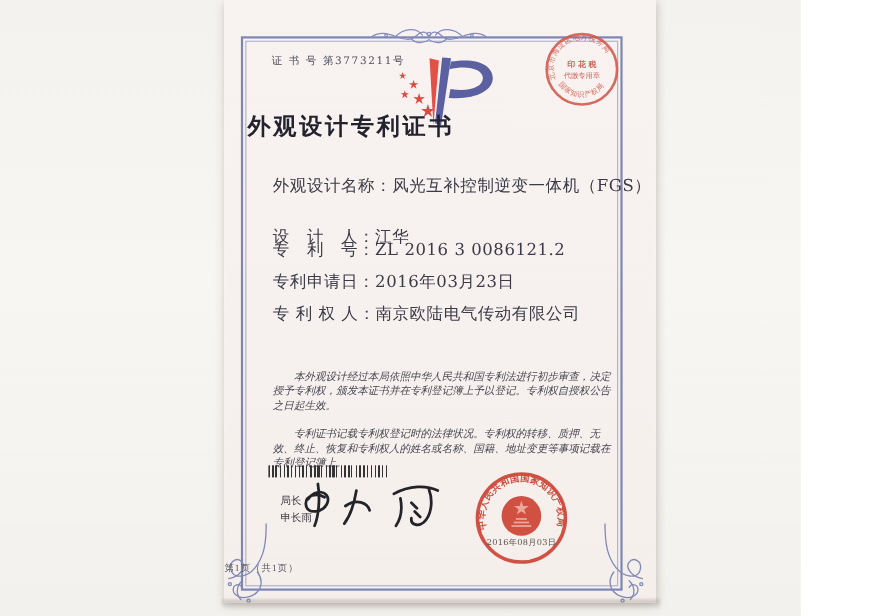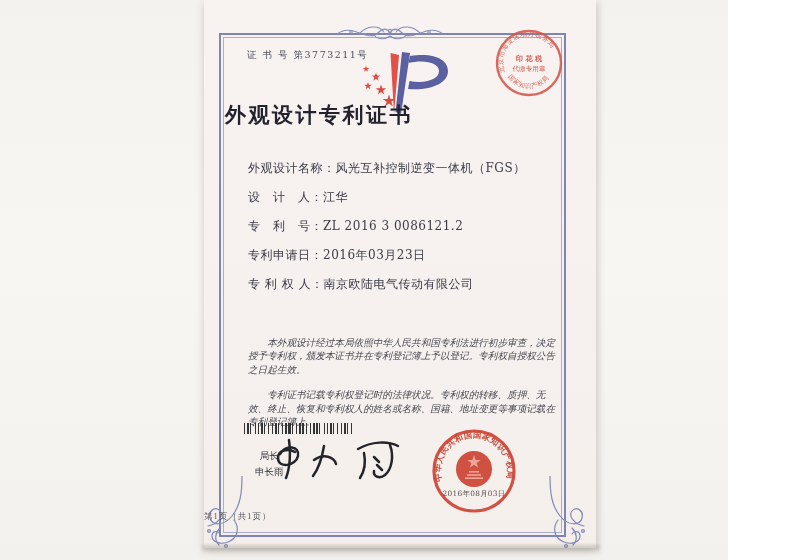--- a/index.html
+++ b/index.html
@@ -29,37 +29,37 @@
   .ornament{position:absolute;}
   .cert-no{
     position:absolute;left:43px;top:49px;font-size:9.5px;letter-spacing:1.5px;color:#4c4c58;
   }
   .logo{position:absolute;left:151px;top:52px;width:100px;height:66px;}
   .title{
     position:absolute;left:21px;top:101px;width:300px;text-align:left;
     font-size:21px;font-weight:bold;letter-spacing:2.5px;color:#23232e;
   }
   .field{
-    position:absolute;left:44px;font-size:12px;color:#3b3b47;letter-spacing:.5px;white-space:nowrap;
+    position:absolute;left:44px;font-size:15px;color:#3b3b47;letter-spacing:.5px;white-space:nowrap;
   }
-  .f0{top:160px}.f1{top:189px}.f2{top:218px}.f3{top:247px}.f4{top:276px}.f5{top:305px}
+  .f0{top:160px}.f1{top:206px}.f2{top:218px}.f3{top:247px}.f4{top:276px}.f5{top:305px}
   .body-text{
     position:absolute;left:32px;top:324px;width:331px;
     font-size:9.6px;line-height:13.4px;color:#474750;font-style:italic;
   }
   .body-text p{margin:12px;text-indent:2em;}
   .barcode{
     position:absolute;left:40px;top:423px;width:109px;height:11px;
     background:repeating-linear-gradient(90deg,
       #343434 0 1.5px,transparent 1.5px 3px,
       #343434 3px 5.2px,transparent 5.2px 6.4px,
       #343434 6.4px 7.4px,transparent 7.4px 10.6px,
       #343434 10.6px 11.6px,transparent 11.6px 13.8px);
   }
-  .signer{position:absolute;left:51px;top:448px;font-size:9.5px;color:#33333c;line-height:15.5px;text-align:center;}
+  .signer{position:absolute;left:51px;top:448px;font-size:9.5px;color:#33333c;line-height:15.5px;}
   .signature{position:absolute;left:58px;top:436px;width:160px;height:50px;}
   .footer{
     position:absolute;left:0;top:511px;width:392px;text-align:left;
     font-size:8.5px;letter-spacing:1px;color:#54545e;font-family:Liberation Serif, serif;
   }
   .seal-office{position:absolute;left:220px;top:421px;width:100px;height:100px;opacity:.92;}
   .seal-tax{position:absolute;left:285px;top:23px;width:80px;height:80px;opacity:.88;}
   .flourish-l{left:-4px;top:476px;width:44px;height:72px;}
   .flourish-r{left:344px;top:476px;width:44px;height:72px;transform:scaleX(-1);}
   .top-lace{left:129px;top:20px;width:114px;height:26px;}

